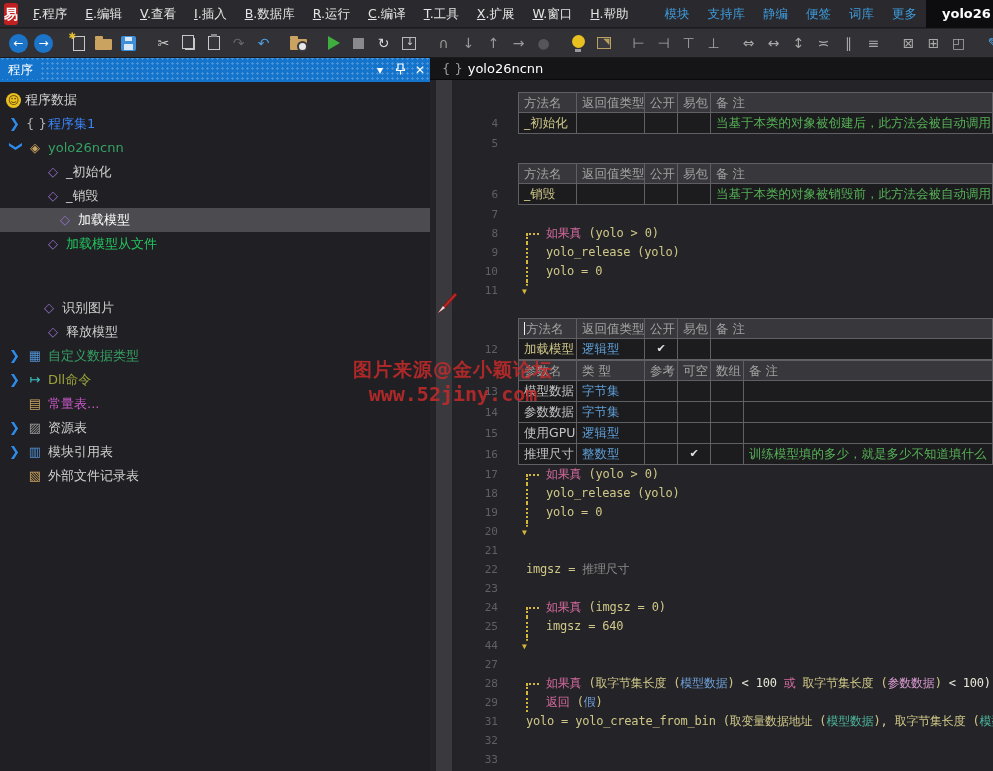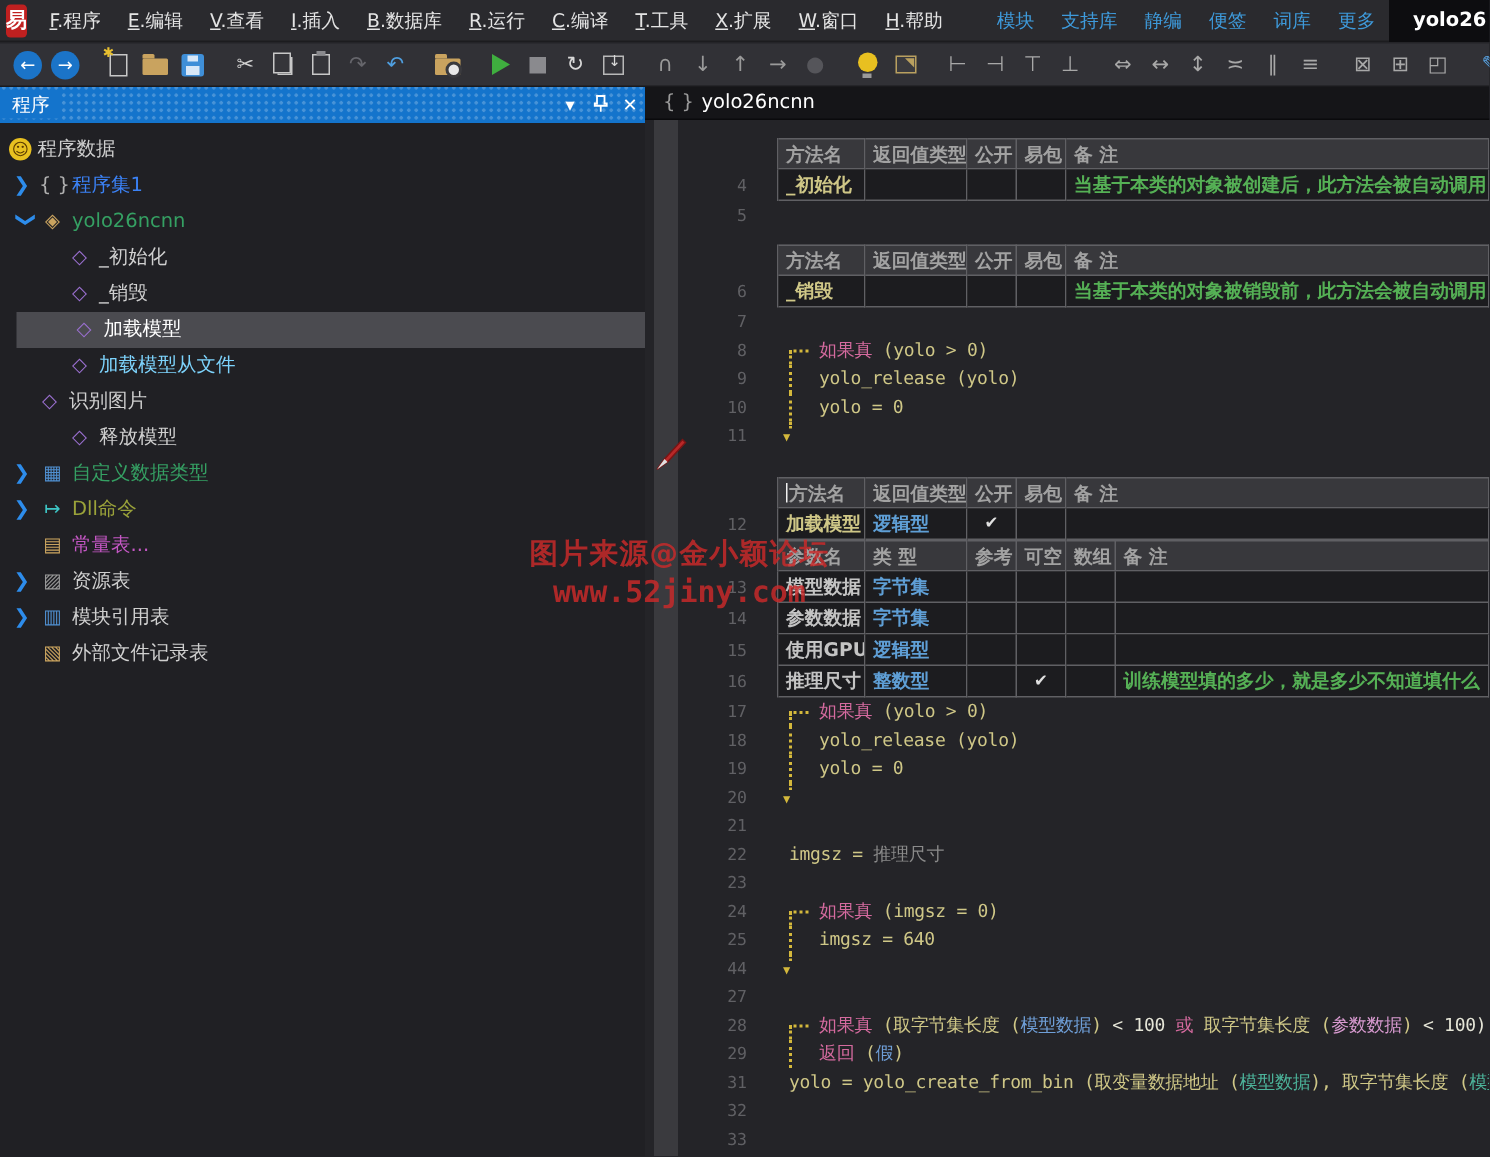--- a/index.html
+++ b/index.html
@@ -84,21 +84,21 @@
     font-size:11px; font-family:"DejaVu Sans Mono",monospace; }
   .ebody { flex:1; min-width:0; position:relative; }
   .trow { height:21px; }
   .trow .gut { line-height:21px; }
   .crow { height:19px; }
   .crow .gut { line-height:19px; }
 
   
   .cells { display:flex; height:21px; border-left:1px solid #606064; }
   .cell { border-right:1px solid #606064; border-bottom:1px solid #606064; padding:0 5px;
-    font-size:12.5px; line-height:20px; white-space:nowrap; overflow:hidden; position:relative;font-weight:bold; }
+    font-size:12.5px; line-height:20px; white-space:nowrap; overflow:hidden; position:relative; }
   .hdr .cell { background:#38383c; color:#a2a2a2; border-top:1px solid #606064; }
   .dat .cell { background:#1c1c1f; }
   .c1 { width:58px; flex:none; }
   .c2 { width:68px; flex:none; }
   .c3 { width:33px; flex:none; text-align:center; }
   .c4 { width:33px; flex:none; text-align:center; }
   .c5 { width:33px; flex:none; text-align:center; }
   .cr { flex:1; min-width:0; }
   .nm { color:#cfc787; }
   .pn { color:#c4c4c4; }
@@ -265,23 +265,23 @@
           </svg>
       </span>
       <span class="hicon">✕</span>
     </div>
     <div id="tree">
         <div class="tree-row" style="padding-left: 6px;"><span class="smiley">☺</span><span style="color: rgb(207, 207, 207); margin-left: 4px;">程序数据</span></div>
         <div class="tree-row" style="padding-left: 26px;"><span class="chev">❯</span><span class="ticn" style="color: rgb(176, 176, 176);">{ }</span><span style="color: #3b82f6; margin-left: 4px;">程序集1</span></div>
         <div class="tree-row" style="padding-left: 26px;"><span class="chev exp">❯</span><span class="ticn" style="color: rgb(201, 163, 95);">◈</span><span style="color: rgb(53, 160, 99); margin-left: 4px;">yolo26ncnn</span></div>
         <div class="tree-row" style="padding-left: 44px;"><span class="ticn" style="color: rgb(154, 111, 208);">◇</span><span style="color: rgb(207, 207, 207); margin-left: 4px;">_初始化</span></div>
         <div class="tree-row" style="padding-left: 44px;"><span class="ticn" style="color: rgb(154, 111, 208);">◇</span><span style="color: rgb(207, 207, 207); margin-left: 4px;">_销毁</span></div>
-        <div class="tree-row selected" style="padding-left: 36px; margin-left: 11px;"><span class="ticn" style="color: rgb(154, 111, 208);">◇</span><span style="color: rgb(255, 255, 255); margin-left: 4px;">加载模型</span></div>
-        <div class="tree-row" style="padding-left: 44px;"><span class="ticn" style="color: rgb(154, 111, 208);">◇</span><span style="color: #7dd3fc; margin-left: 4px;">加载模型从文件</span></div>
-        <div class="tree-row" style="padding-left: 24px;"><span class="ticn" style="color: rgb(154, 111, 208);">◇</span><span style="color: rgb(207, 207, 207); margin-left: 4px;">识别图片</span></div>
+        <div class="tree-row selected" style="padding-left: 56px;"><span class="ticn" style="color: rgb(154, 111, 208);">◇</span><span style="color: rgb(255, 255, 255); margin-left: 4px;">加载模型</span></div>
+        <div class="tree-row" style="padding-left: 44px;"><span class="ticn" style="color: rgb(154, 111, 208);">◇</span><span style="color: #22c55e; margin-left: 4px;">加载模型从文件</span></div>
+        <div class="tree-row" style="padding-left: 40px; margin-top: 40px;"><span class="ticn" style="color: rgb(154, 111, 208);">◇</span><span style="color: rgb(207, 207, 207); margin-left: 4px;">识别图片</span></div>
         <div class="tree-row" style="padding-left: 44px;"><span class="ticn" style="color: rgb(154, 111, 208);">◇</span><span style="color: rgb(207, 207, 207); margin-left: 4px;">释放模型</span></div>
         <div class="tree-row" style="padding-left: 26px;"><span class="chev">❯</span><span class="ticn" style="color: rgb(79, 143, 208);">▦</span><span style="color: rgb(53, 160, 99); margin-left: 4px;">自定义数据类型</span></div>
         <div class="tree-row" style="padding-left: 26px;"><span class="chev">❯</span><span class="ticn" style="color: rgb(62, 198, 198);">↦</span><span style="color: rgb(154, 162, 58); margin-left: 4px; margin-top: 40px;">Dll命令</span></div>
         <div class="tree-row" style="padding-left: 26px;"><span class="ticn" style="color: rgb(201, 163, 95);">▤</span><span style="color: rgb(196, 87, 196); margin-left: 4px;">常量表...</span></div>
         <div class="tree-row" style="padding-left: 26px;"><span class="chev">❯</span><span class="ticn" style="color: rgb(154, 154, 154);">▨</span><span style="color: rgb(207, 207, 207); margin-left: 4px;">资源表</span></div>
         <div class="tree-row" style="padding-left: 26px;"><span class="chev">❯</span><span class="ticn" style="color: rgb(79, 143, 208);">▥</span><span style="color: rgb(207, 207, 207); margin-left: 4px;">模块引用表</span></div>
         <div class="tree-row" style="padding-left: 26px;"><span class="ticn" style="color: rgb(201, 163, 95);">▧</span><span style="color: rgb(207, 207, 207); margin-left: 4px;">外部文件记录表</span></div>
       </div>
   </div>
 

